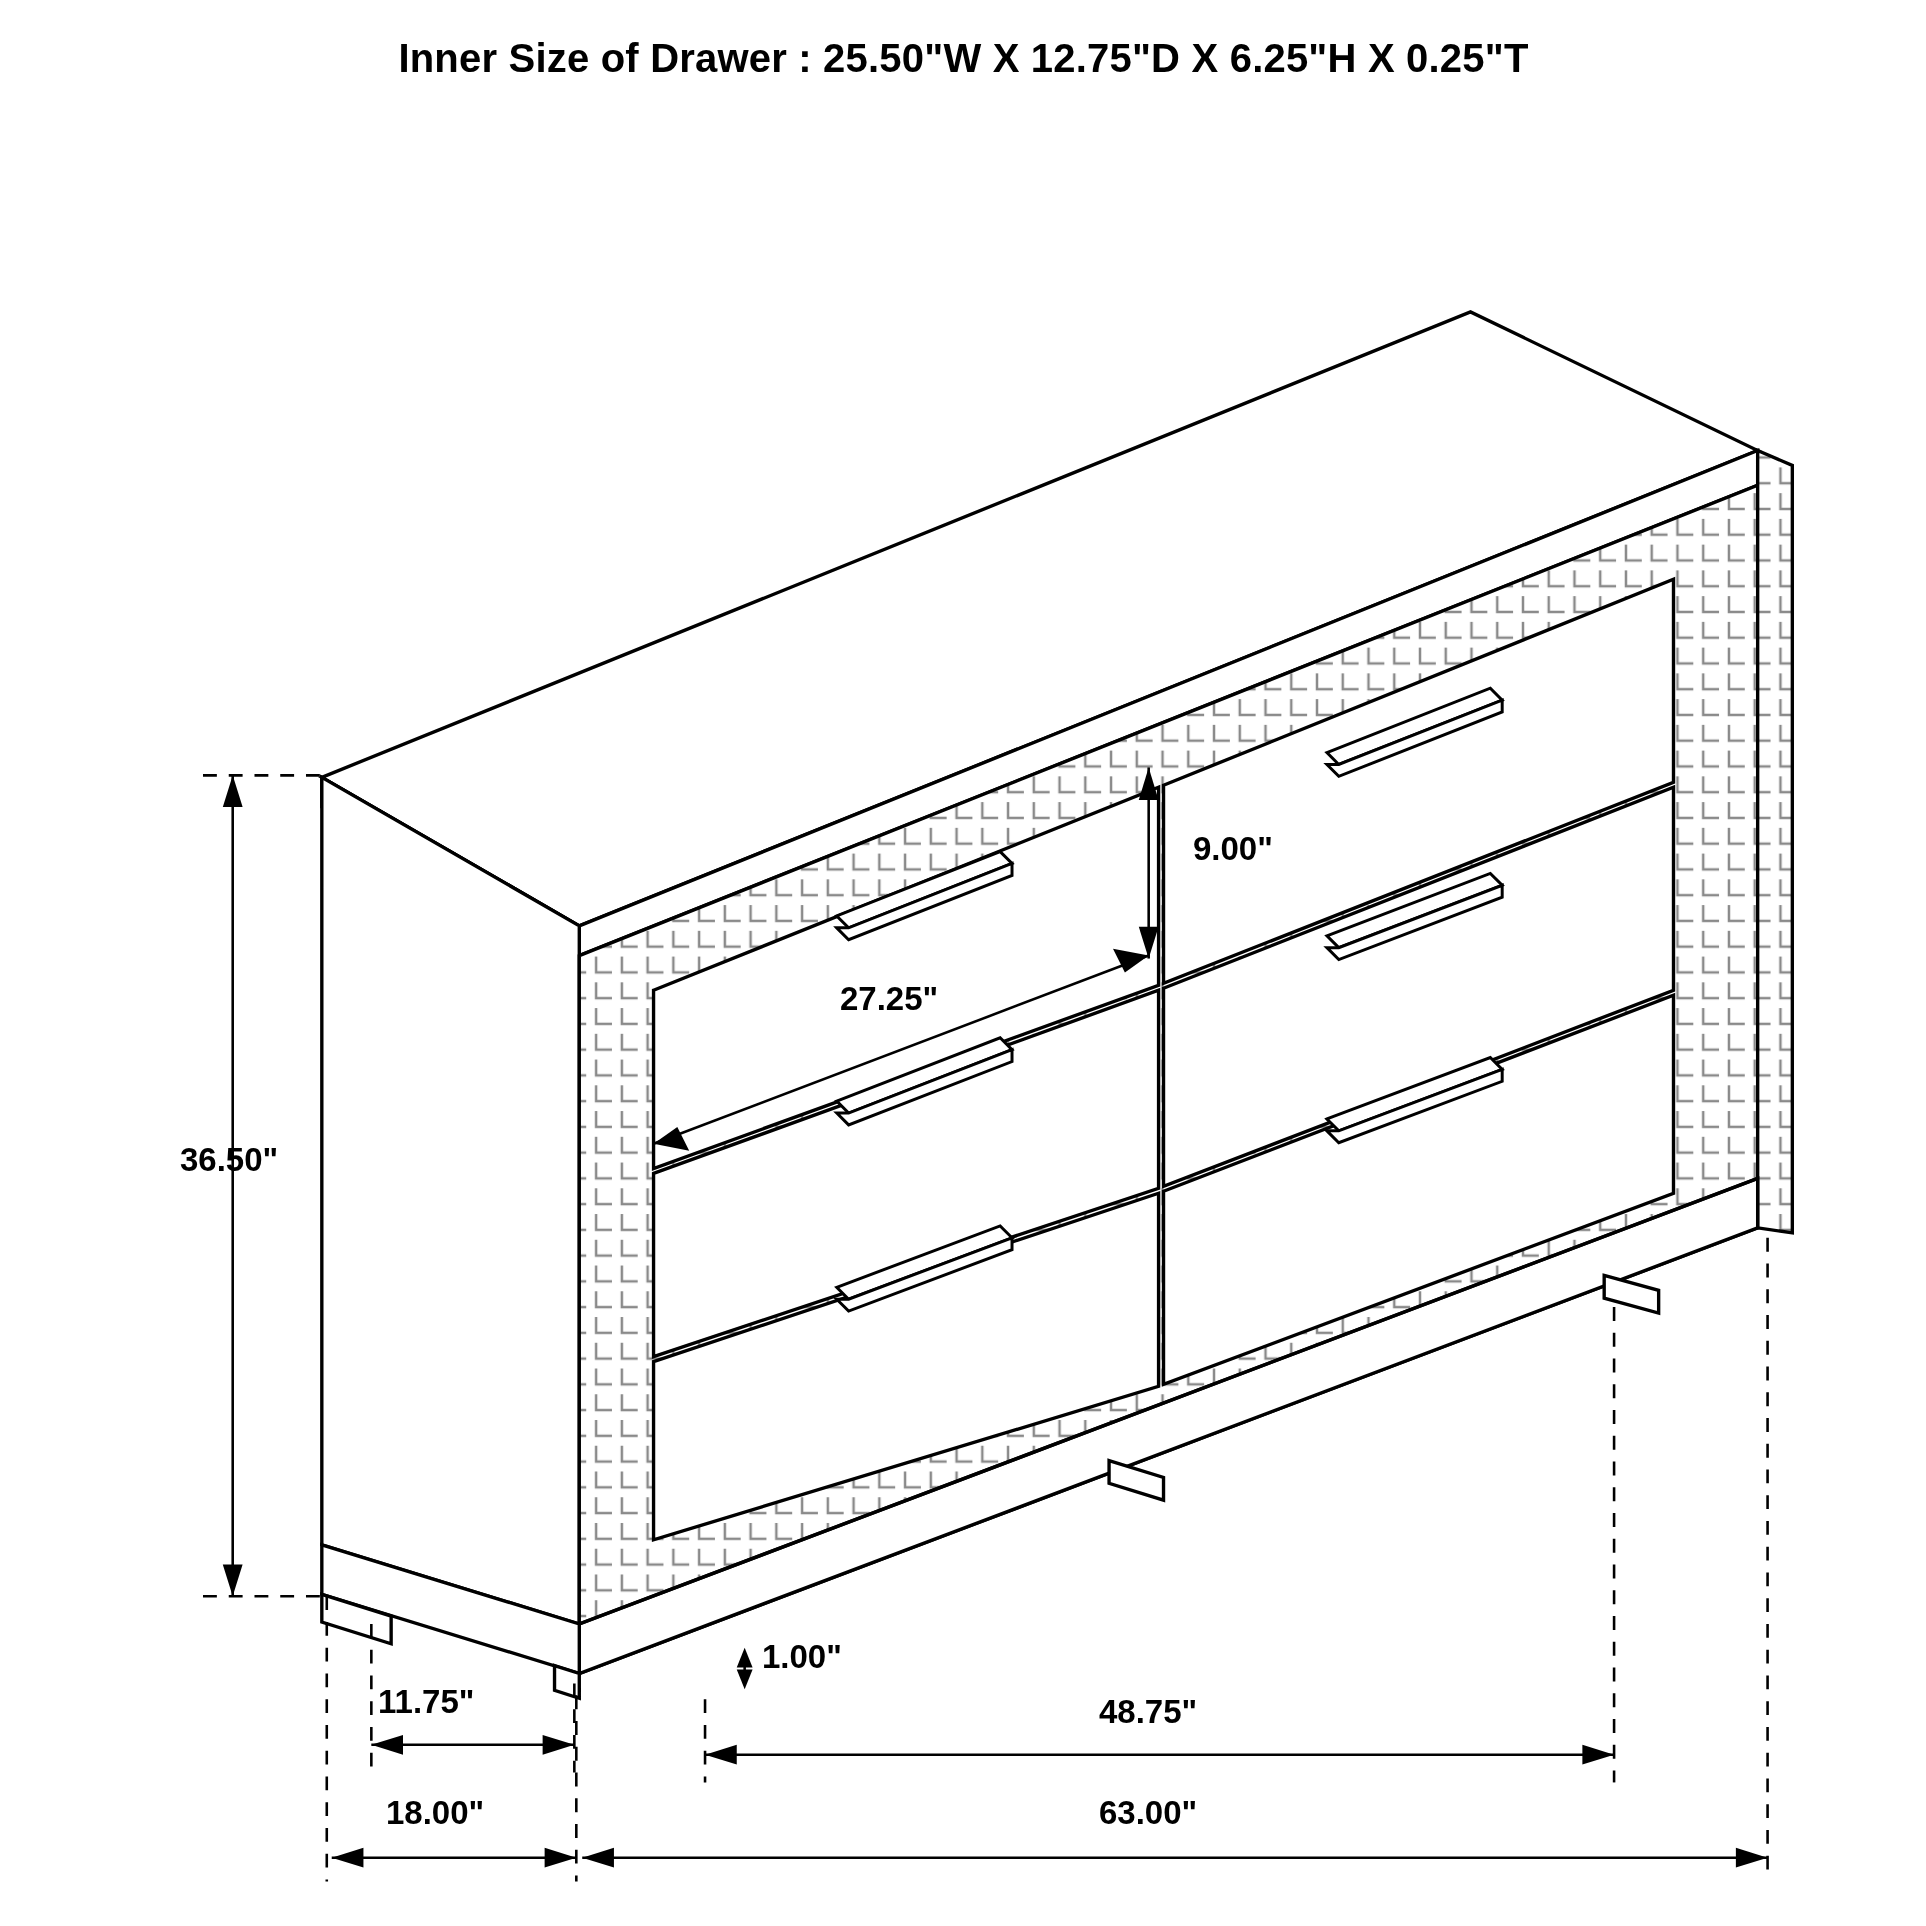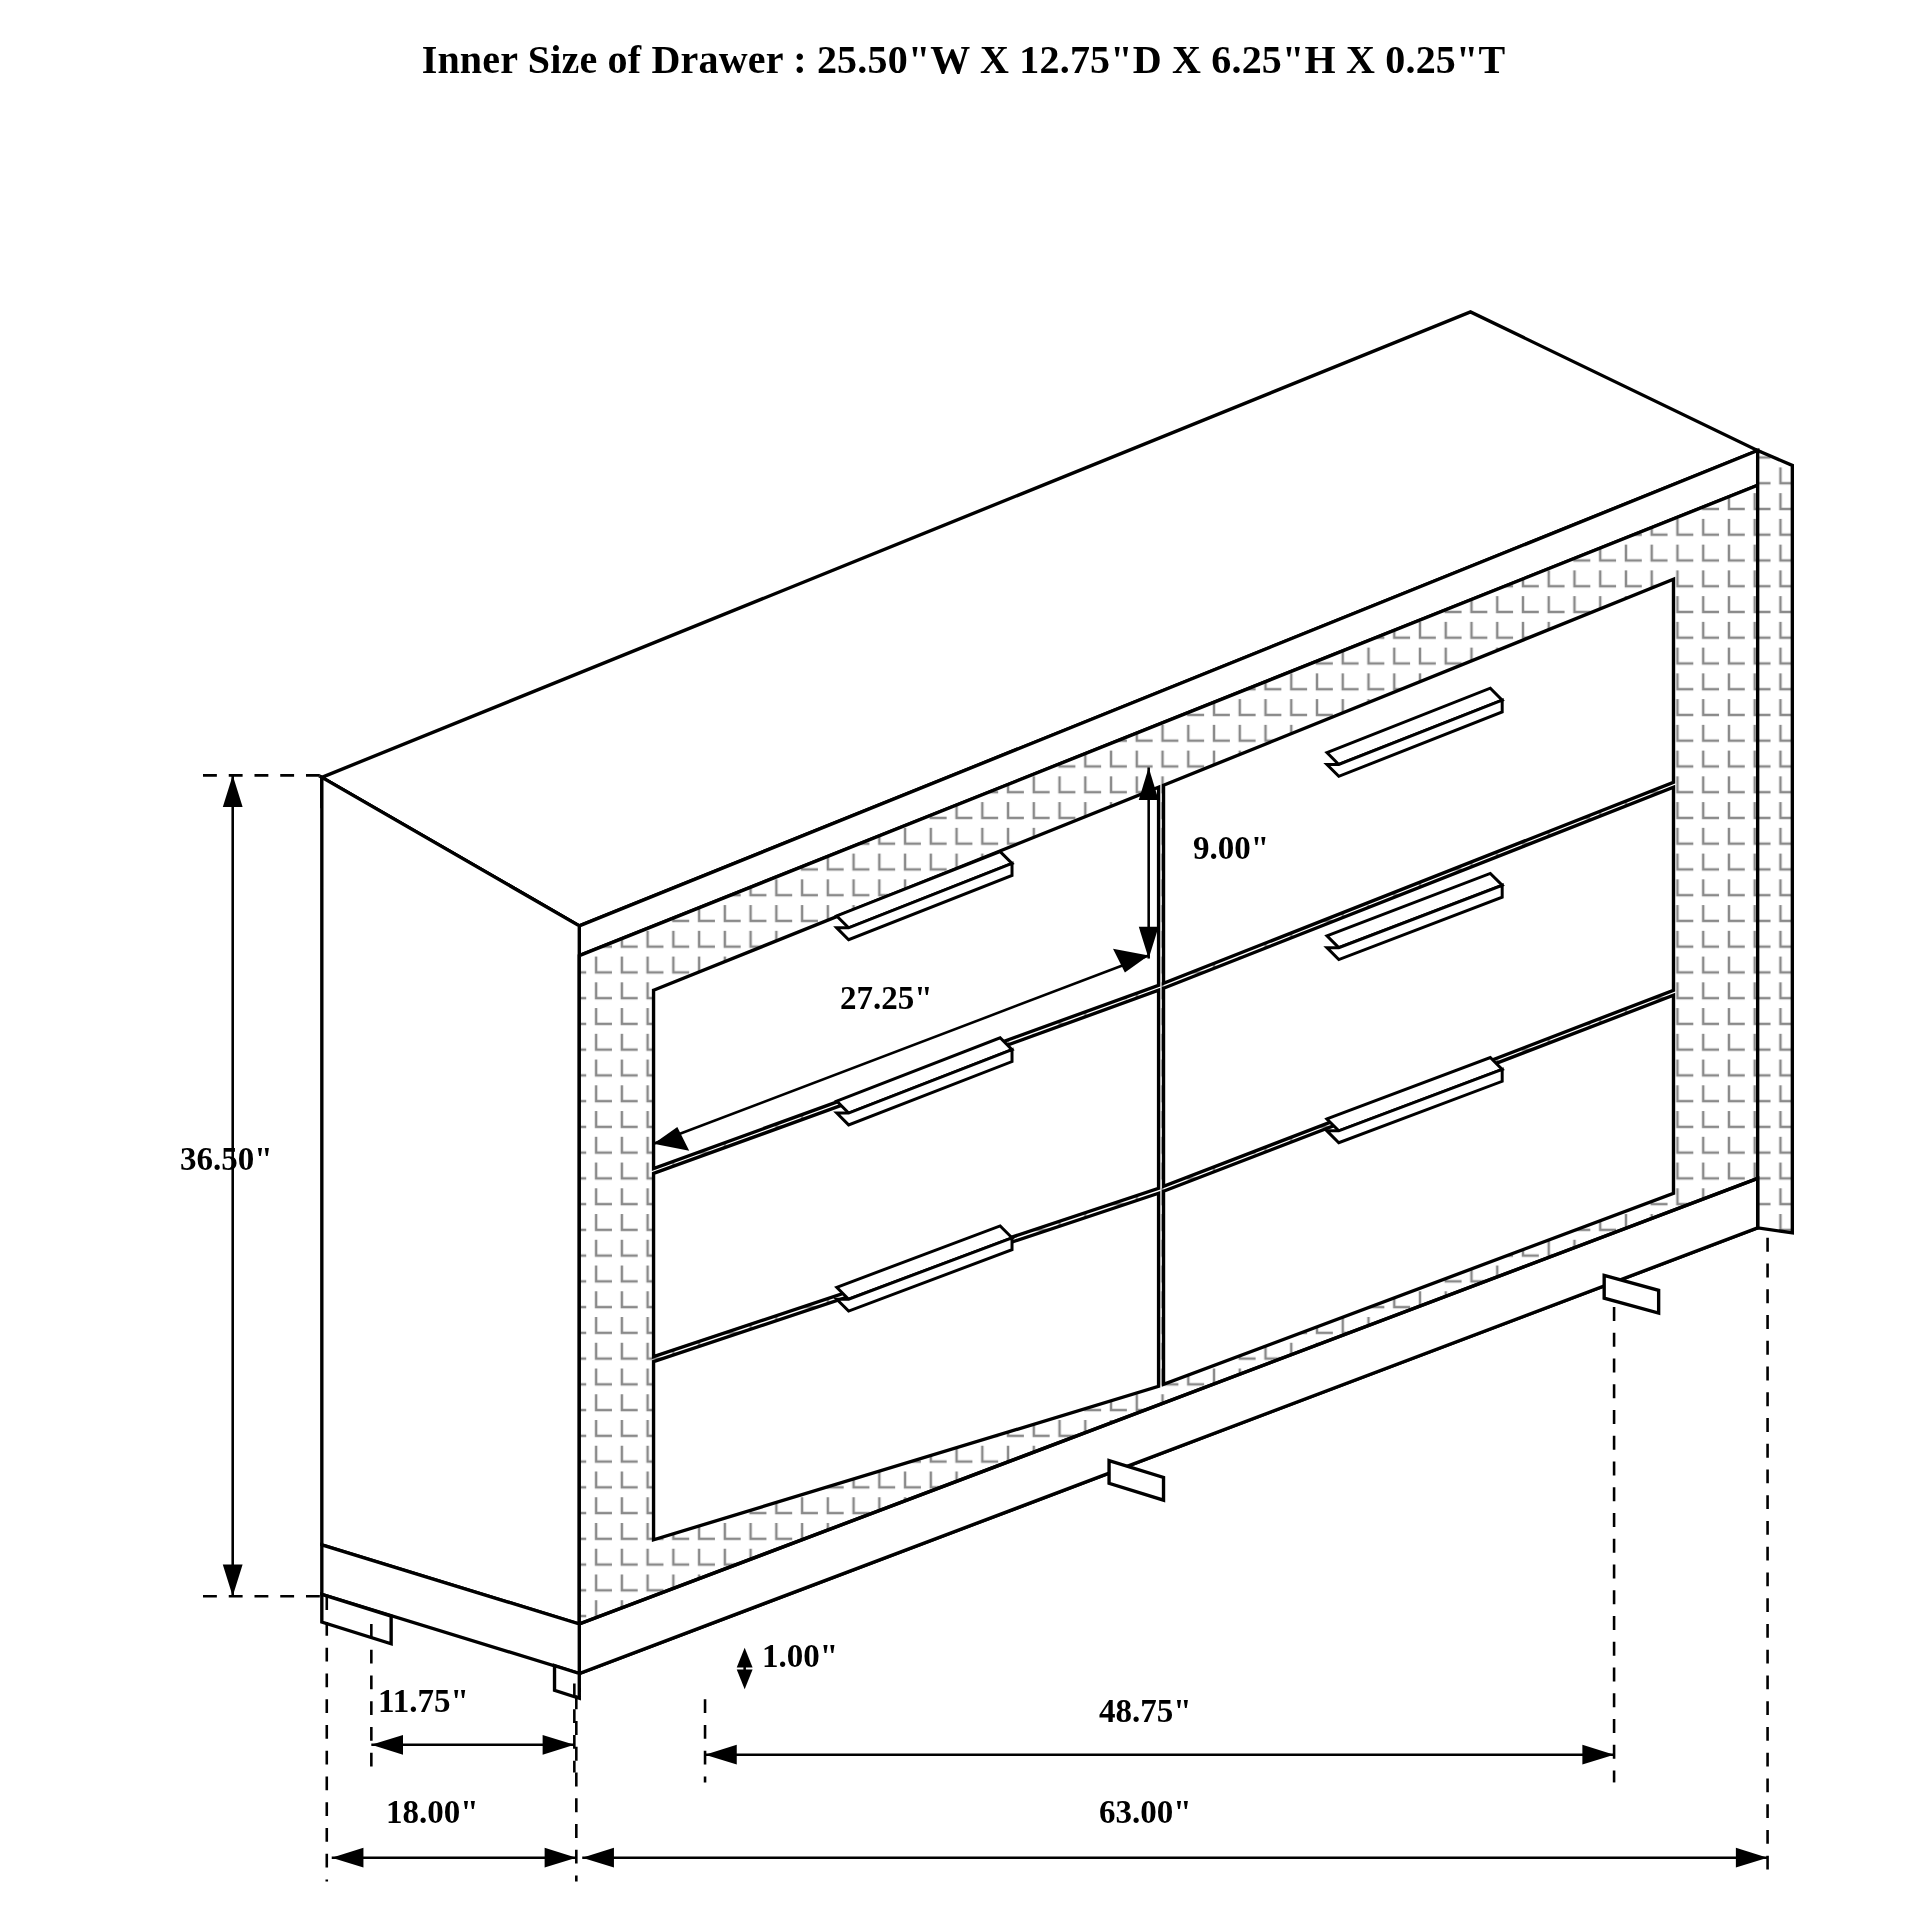--- a/index.html
+++ b/index.html
@@ -11,21 +11,20 @@
     width: 1927px;
     height: 1927px;
     font-family: "Liberation Sans", sans-serif;
     color: #000000;
     overflow: hidden;
   }
   #stage {
     position: relative;
     width: 1927px;
     height: 1900px;
-    font-family: Liberation Serif, serif;
   }
   #title {
     position: absolute;
     top: 36px;
     left: 0;
     width: 1927px;
     text-align: center;
     font-size: 40px;
     font-weight: bold;
     letter-spacing: 0.2px;

